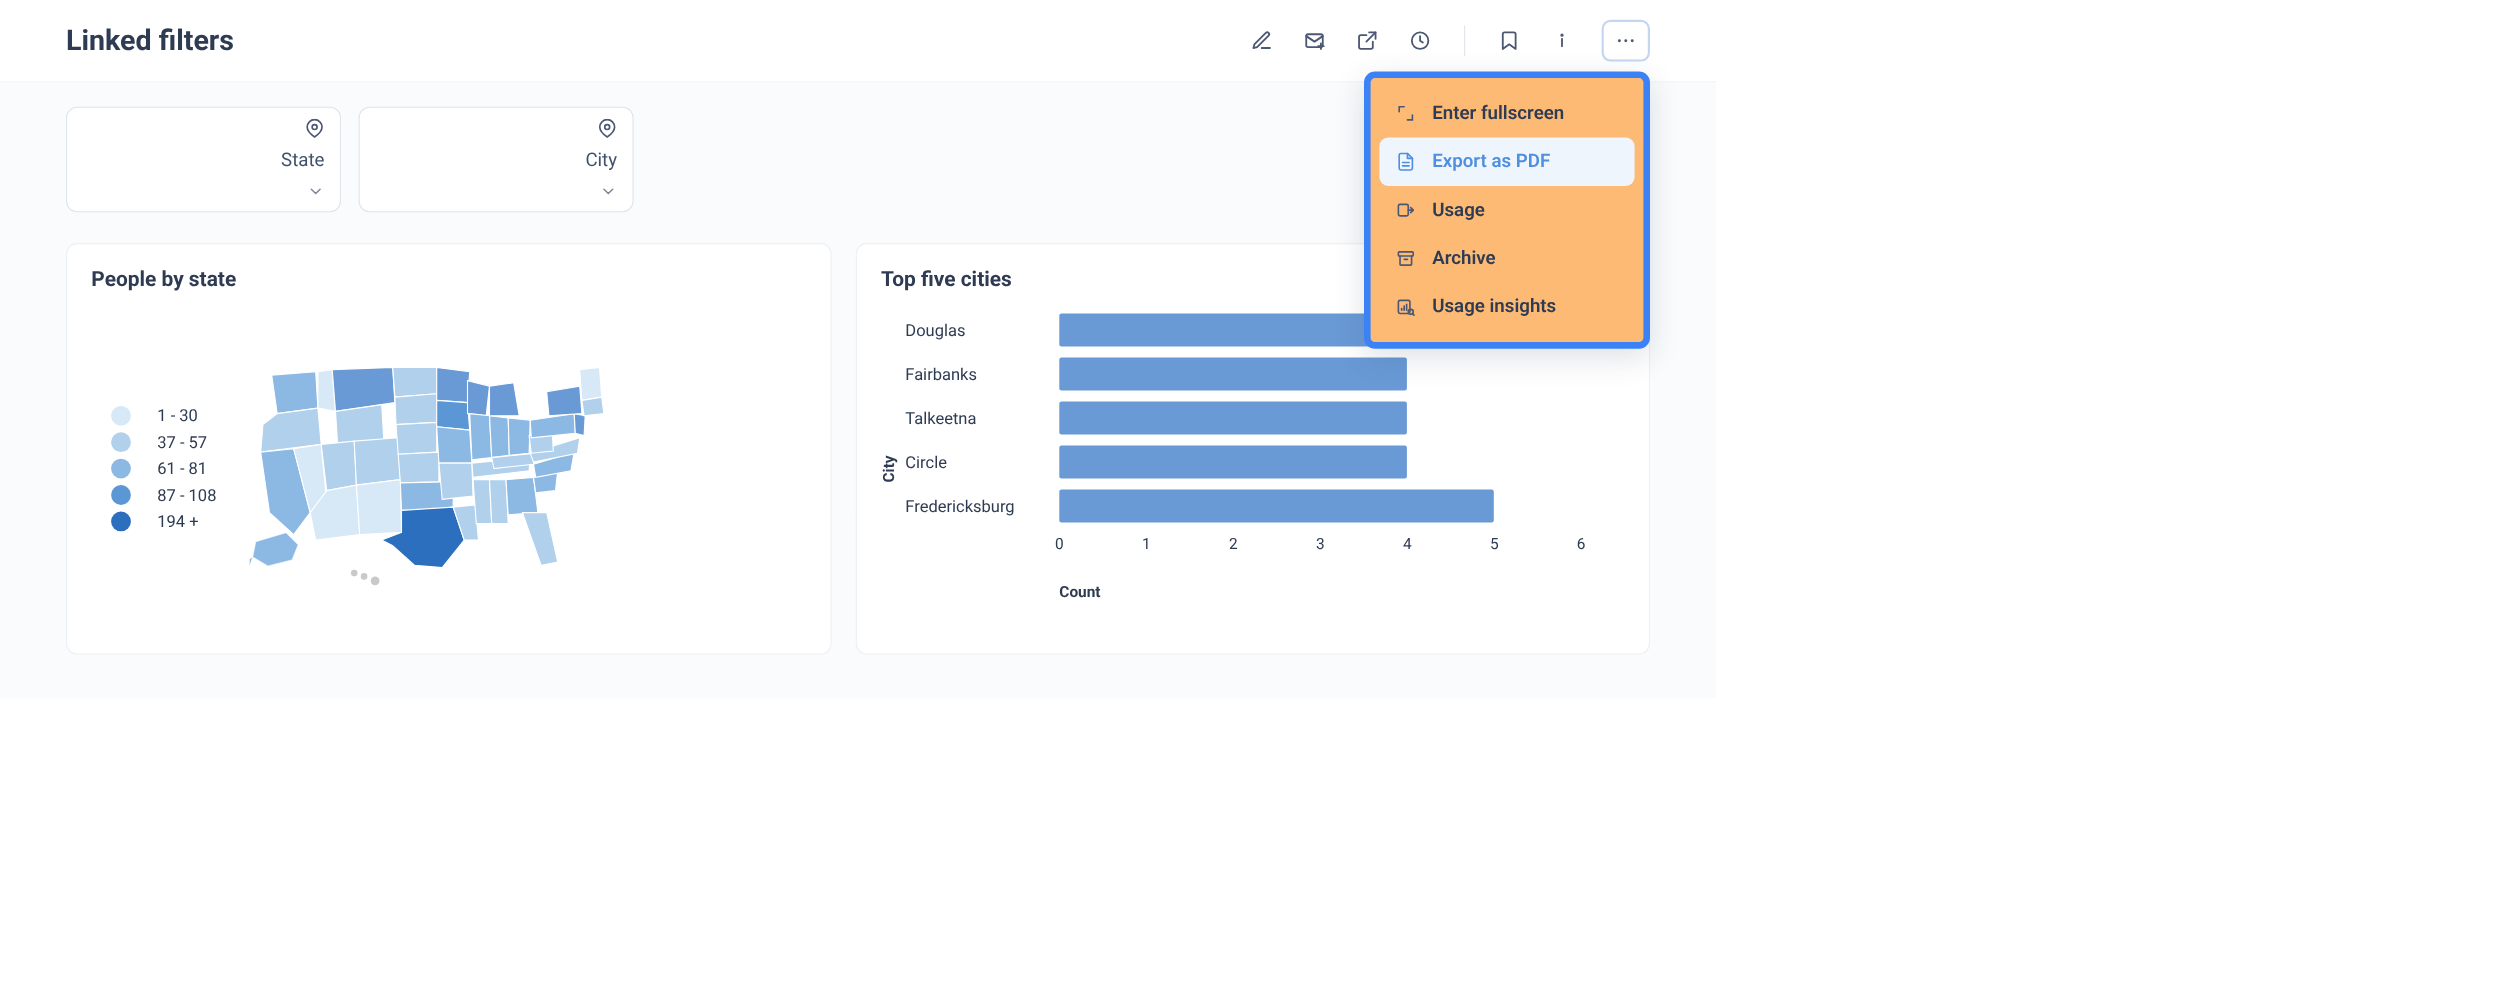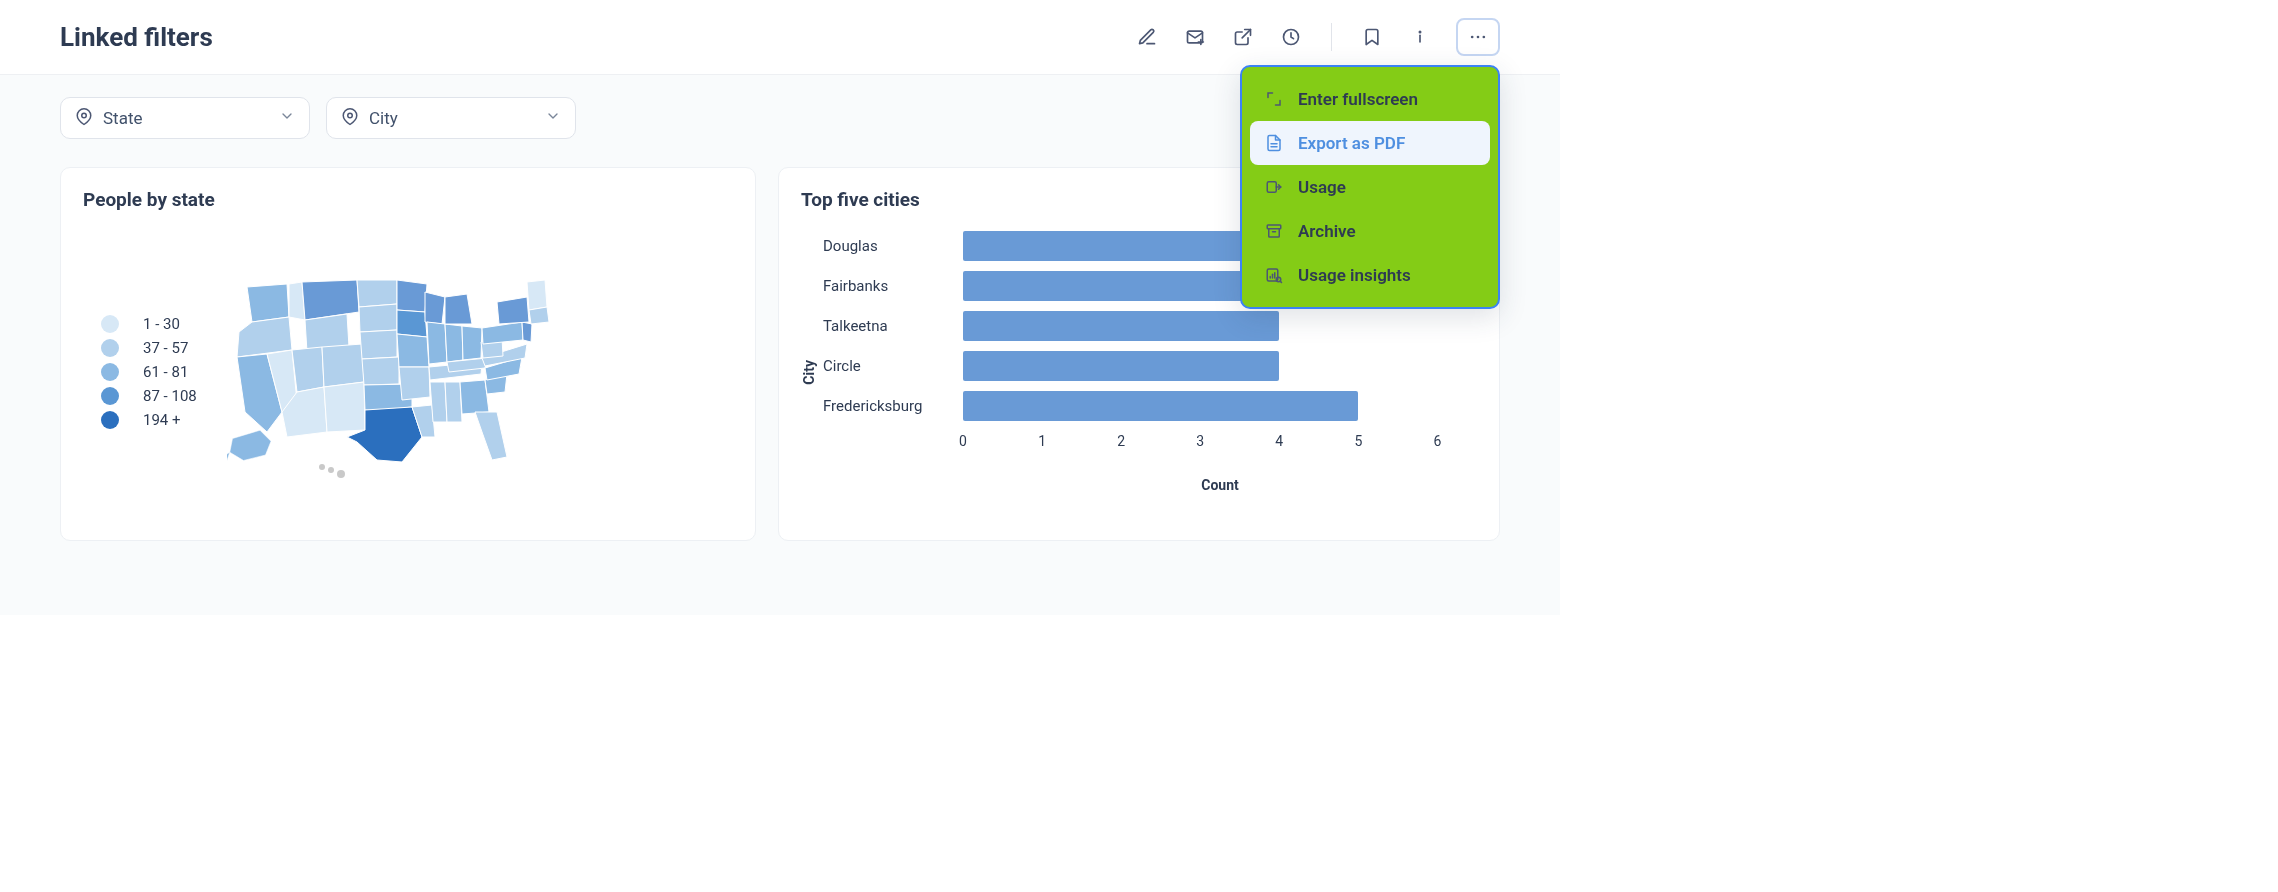--- a/index.html
+++ b/index.html
@@ -7,21 +7,21 @@
   .header { display: flex; justify-content: space-between; align-items: center; padding: 18px 60px 18px 60px; border-bottom: 1px solid #eef0f3; }
   .page-title { font-size: 26px; font-weight: 700; color: #2e3b52; text-align: center; }
   .header-icons { display: flex; align-items: center; gap: 24px; }
   .icon-btn { width: 24px; height: 24px; display: inline-flex; align-items: center; justify-content: center; color: #4c5773; cursor: pointer; }
   .icon-divider { width: 1px; height: 28px; background: #e1e4ea; margin: 0 4px; }
   .more-btn { width: 44px; height: 38px; border: 2px solid #c5d6f2; border-radius: 8px; display: inline-flex; align-items: center; justify-content: center; color: #4c5773; cursor: pointer; }
 
   .body-region { background: #f9fbfc; padding: 22px 60px 40px 60px; min-height: 540px; position: relative; }
 
   .filters-row { display: flex; gap: 16px; margin-bottom: 28px; }
-  .filter-pill { display: flex; align-items: flex-start; gap: 10px; border: 1px solid #e0e4eb; background: #fff; border-radius: 10px; padding: 10px 14px; width: 250px; font-size: 17px; color: #41516b; cursor: pointer; }
+  .filter-pill { display: flex; align-items: flex-end; gap: 10px; border: 1px solid #e0e4eb; background: #fff; border-radius: 10px; padding: 10px 14px; width: 250px; font-size: 17px; color: #41516b; cursor: pointer; flex-direction: column; }
   .filter-pill .chev { margin-left: auto; color: #7a8699; }
 
   .cards-row { display: flex; gap: 22px; }
   .card { background: #fff; border: 1px solid #edf0f4; border-radius: 10px; padding: 20px 22px 24px 22px; }
   .card.map { width: 696px; height: 374px; }
   .card.chart { flex: 1; height: 374px; }
   .card-title { font-size: 19px; font-weight: 700; color: #2e3b52; margin-bottom: 16px; }
 
   
   .map-inner { display: flex; align-items: center; height: 290px; }
@@ -34,24 +34,24 @@
   .chart-area { display: flex; height: 290px; }
   .axis-label-y { writing-mode: vertical-rl; transform: rotate(180deg); font-size: 14px; font-weight: 700; color: #2e3b52; align-self: center; margin-right: 6px; }
   .bars-zone { flex: 1; display: flex; flex-direction: column; }
   .bars-rows { display: flex; flex-direction: column; gap: 10px; padding: 4px 0 4px 0; }
   .bar-row { display: flex; align-items: center; }
   .bar-label { width: 140px; font-size: 15px; color: #2e3b52; padding-right: 12px; }
   .bar-track { flex: 1; height: 30px; position: relative; }
   .bar-fill { height: 100%; background: #699ad6; border-radius: 2px; }
   .x-axis { display: flex; margin-top: 8px; margin-left: 140px; position: relative; }
   .x-tick { flex: none; position: absolute; transform: translateX(-50%); font-size: 14px; color: #2e3b52; }
-  .axis-label-x { text-align: center; font-size: 14px; font-weight: 700; margin-top: 26px; margin-left: 140px; color: #2e3b52; }
+  .axis-label-x { text-align: left; font-size: 14px; font-weight: 700; margin-top: 26px; margin-left: 140px; color: #2e3b52; }
 
   
-  .dropdown { position: absolute; top: -10px; right: 60px; width: 260px; background: #84cc16; border: 2px solid #3b82f6; border-radius: 10px; box-shadow: 0 8px 28px rgba(40,55,80,0.15); padding: 10px 8px; z-index: 10; }
+  .dropdown { position: absolute; top: -10px; right: 60px; width: 260px; background: #fdba74; border: 6px solid #3b82f6; border-radius: 10px; box-shadow: 0 8px 28px rgba(40,55,80,0.15); padding: 10px 8px; z-index: 10; }
   .menu-item { display: flex; align-items: center; gap: 14px; padding: 12px 14px; border-radius: 8px; font-size: 17px; font-weight: 600; color: #2e3b52; cursor: pointer; }
   .menu-item.hover { background: #eff5fd; color: #4e8fe0; }
   .menu-item.hover .mi-icon { color: #4e8fe0; }
   .mi-icon { width: 20px; height: 20px; display: inline-flex; align-items: center; justify-content: center; color: #4c5773; }
 
   svg { display: block; }
 </style>
 </head>
 <body>
 

